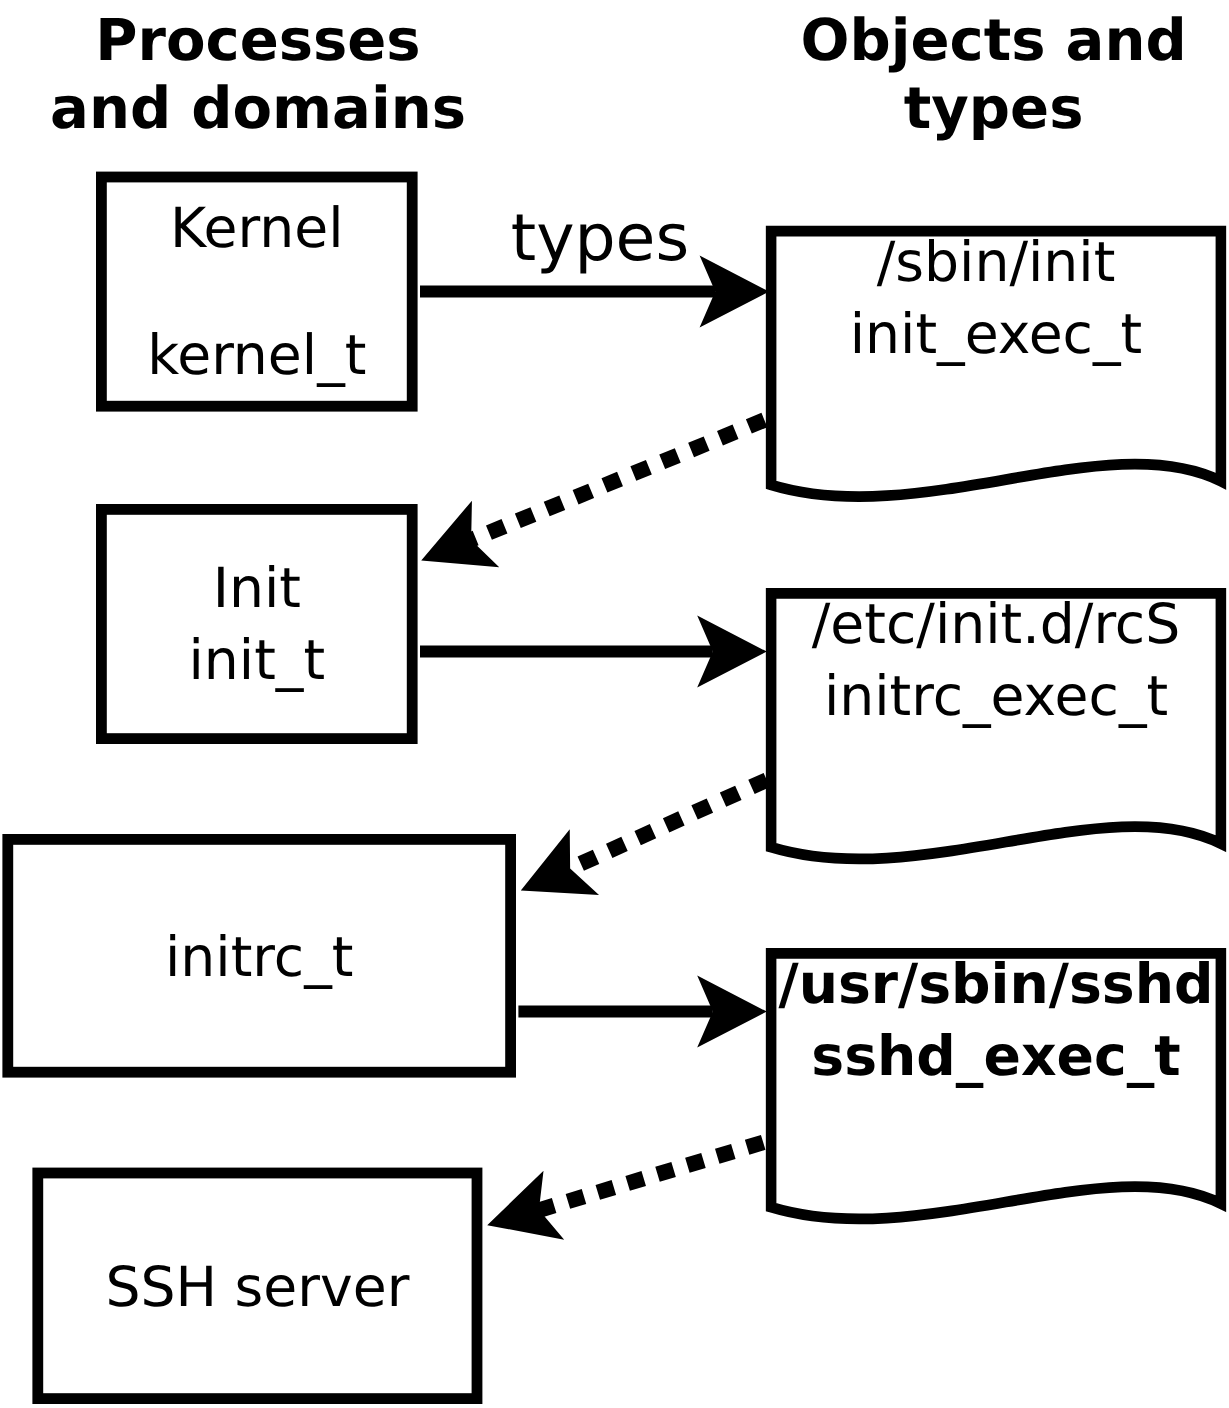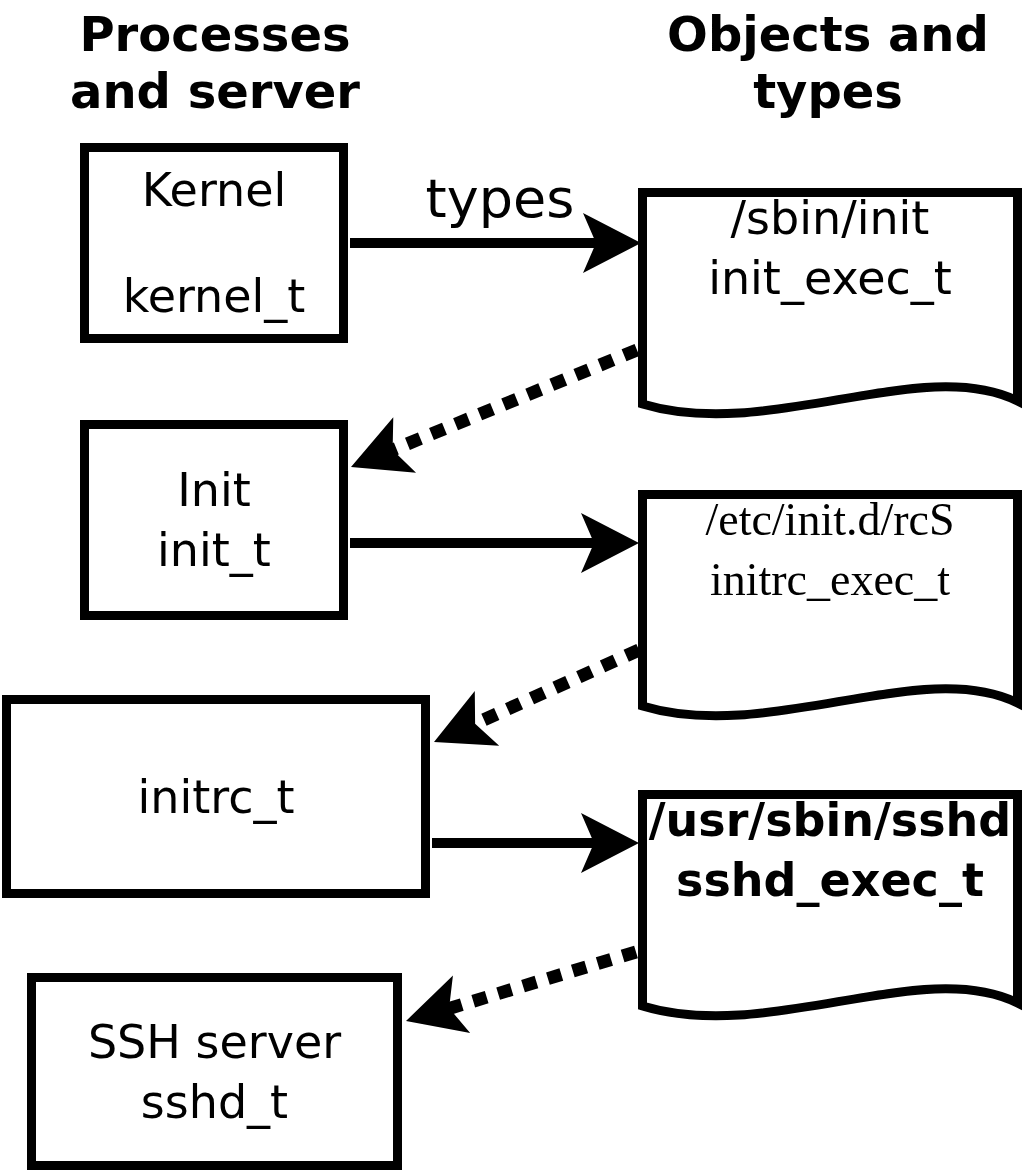--- a/index.html
+++ b/index.html
@@ -92,38 +92,38 @@
     stroke: none;
   }
 </style>
 </head>
 <body>
 
 <div class="canvas">
 
   <div class="col-header" style="left:15px; top:6px;">
     <div>Processes</div>
-    <div>and server</div>
+    <div>and domains</div>
   </div>
   <div class="col-header" style="left:628px; top:6px;">
     <div>Objects and</div>
     <div>types</div>
   </div>
 
   <div class="doc" style="left:638px; top:188px;">
     <svg width="384" height="250" viewBox="0 0 384 250">
       <path d="M 4.5,4.5 H 379.5 V 213 C 284,166 130,254 4.5,216 Z" fill="#ffffff" stroke="#000000" stroke-width="9" stroke-linejoin="miter"></path>
     </svg>
     <div class="doc-text">
       <div class="node-line">/sbin/init</div>
       <div class="node-line">init_exec_t</div>
     </div>
   </div>
 
-  <div class="doc" style="left:638px; top:490px;font-family:Liberation Serif, serif;">
+  <div class="doc" style="left:638px; top:490px;">
     <svg width="384" height="250" viewBox="0 0 384 250">
       <path d="M 4.5,4.5 H 379.5 V 213 C 284,166 130,254 4.5,216 Z" fill="#ffffff" stroke="#000000" stroke-width="9" stroke-linejoin="miter"></path>
     </svg>
     <div class="doc-text">
       <div class="node-line">/etc/init.d/rcS</div>
       <div class="node-line">initrc_exec_t</div>
     </div>
   </div>
 
   <div class="doc" style="left:638px; top:790px;font-weight:bold;">
@@ -145,21 +145,20 @@
     <div class="node-line">Init</div>
     <div class="node-line">init_t</div>
   </div>
 
   <div class="pbox" style="left:2px; top:695px; width:428px; height:203px;">
     <div class="node-line">initrc_t</div>
   </div>
 
   <div class="pbox" style="left:27px; top:973px; width:375px; height:197px;justify-content:center;">
     <div class="node-line">SSH server</div>
-    <div class="node-line">sshd_t</div>
   </div>
 
   <div class="exec-label">types</div>
 
   <svg class="overlay" width="1024" height="1173" viewBox="0 0 1024 1173">
     <defs>
       <polygon id="ah" class="ah" points="0,0 -58,-30 -45,0 -58,30"></polygon>
     </defs>
 
     <g>

